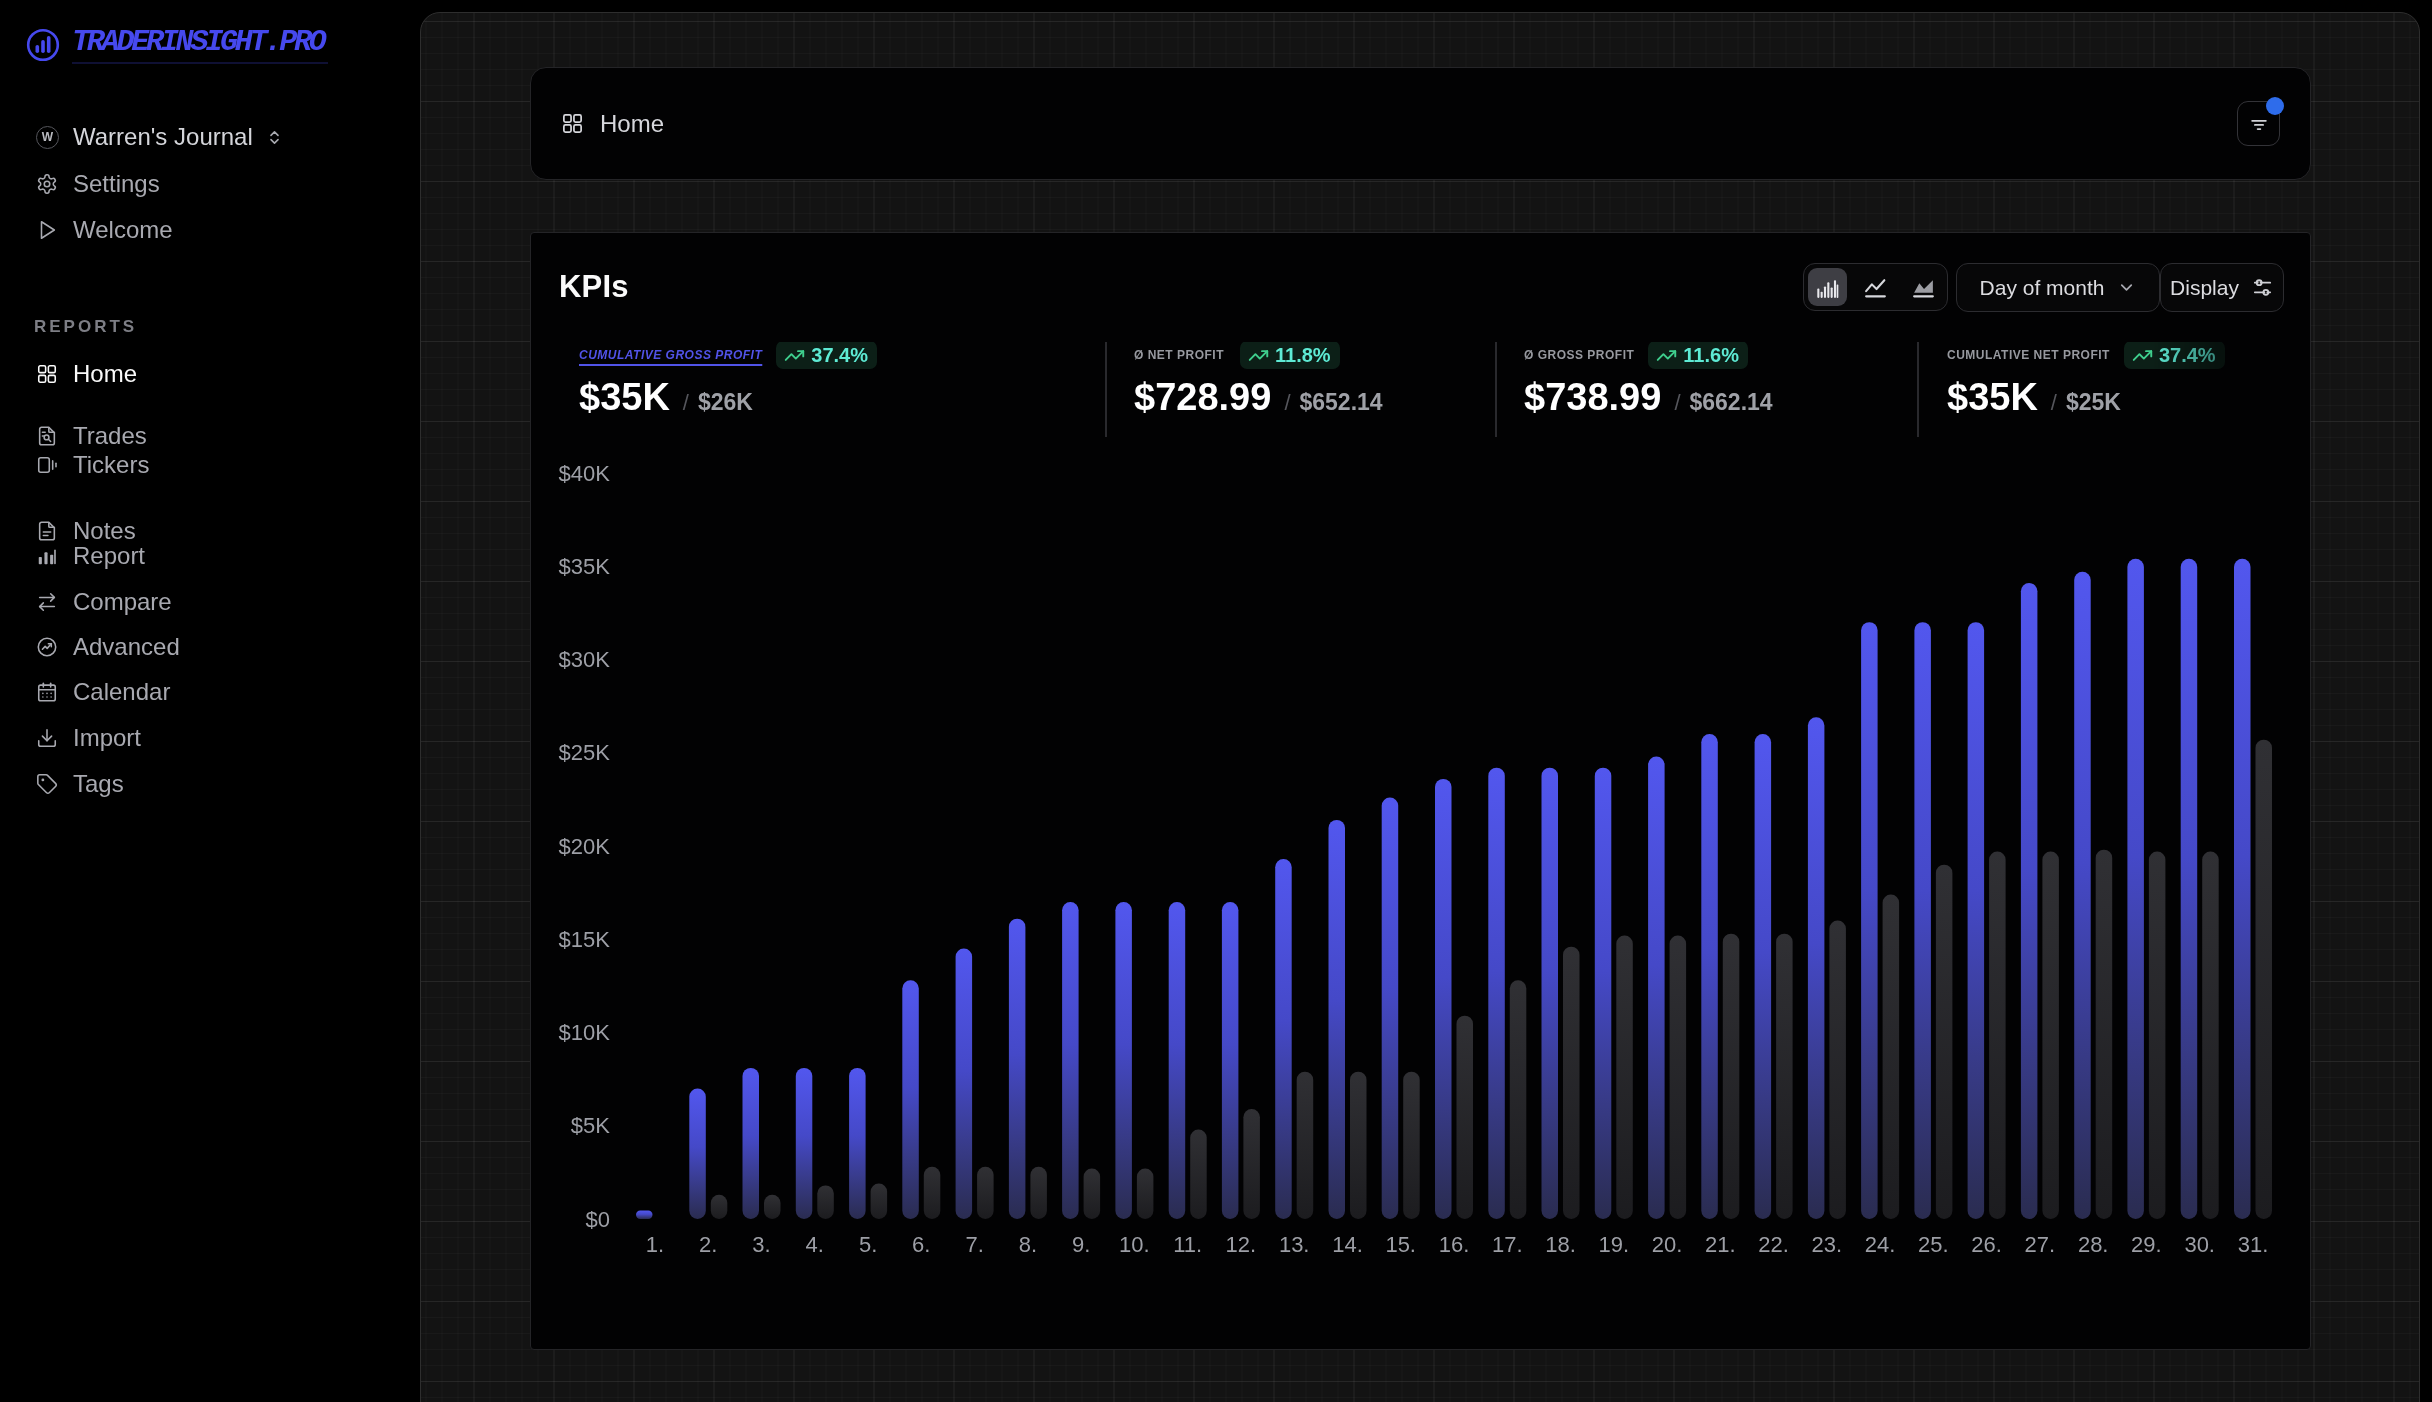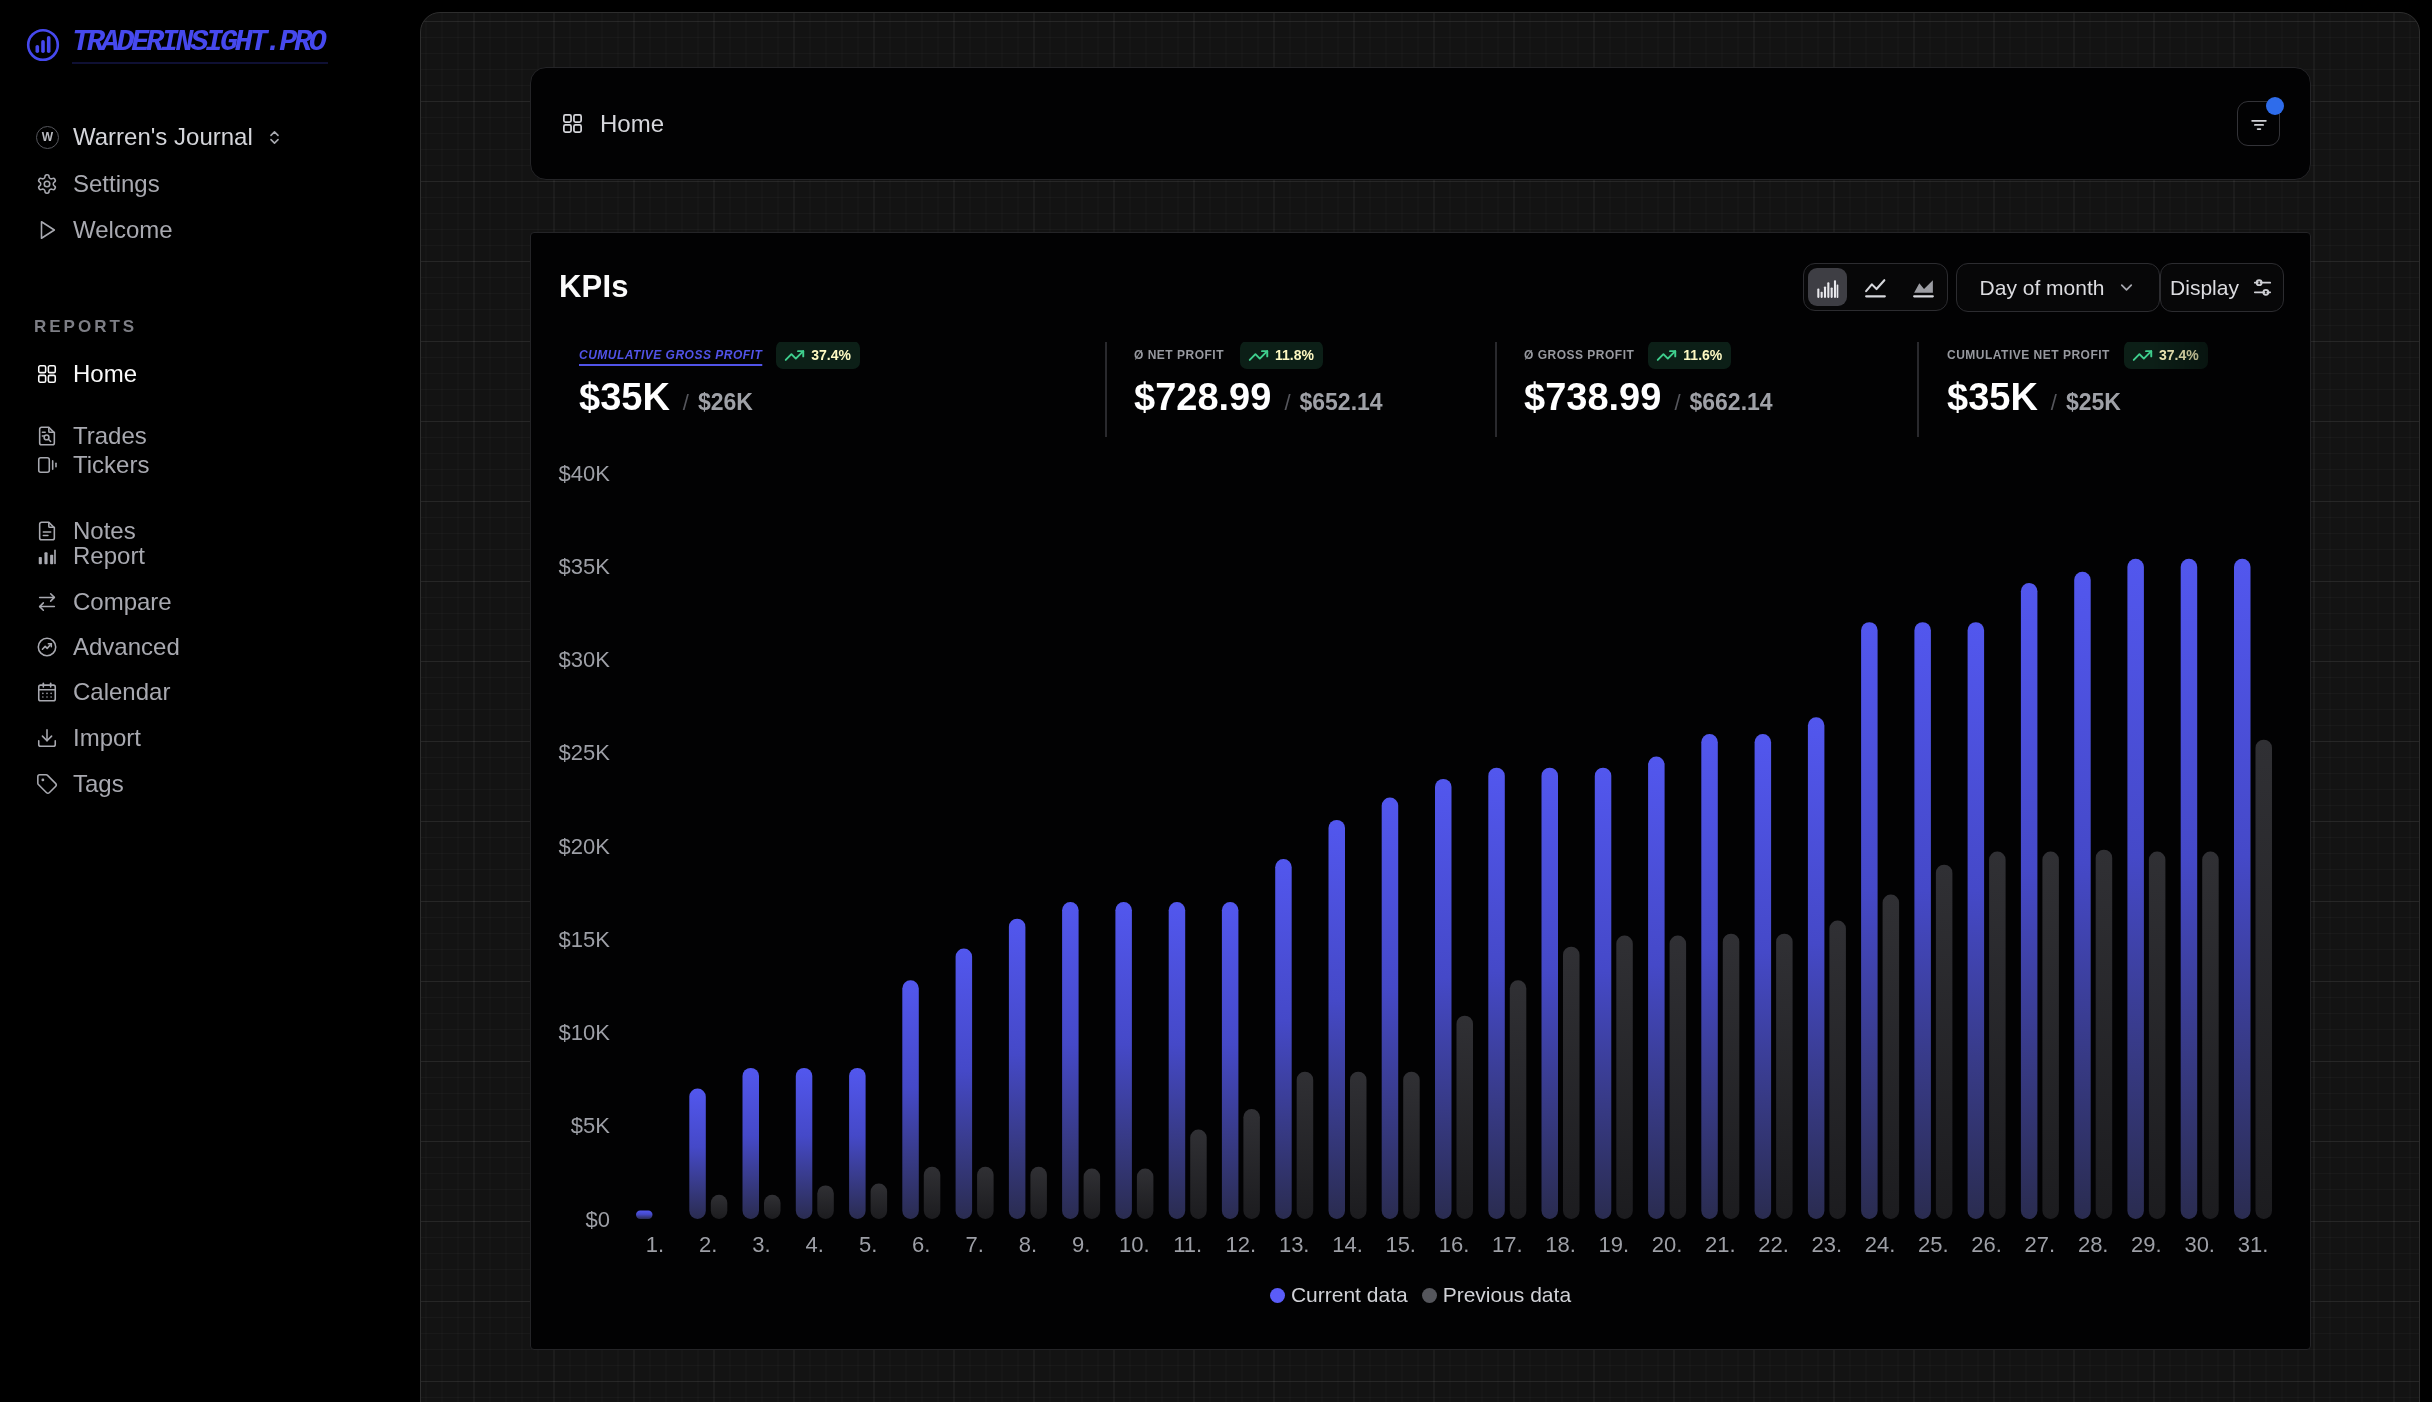--- a/index.html
+++ b/index.html
@@ -57,21 +57,21 @@
   #stats { position:absolute; left:0; top:109px; width:1781px; height:130px;
     -webkit-mask-image:linear-gradient(to right,#000 1620px, transparent 1773px);
     mask-image:linear-gradient(to right,#000 1620px, transparent 1773px); }
   .sep { position:absolute; top:-15px; width:2px; height:110px; background:#29292d; }
   .kpi { position:absolute; top:0; white-space:nowrap; }
   .kpi .label { display:flex; align-items:center; height:26px; }
   .kpi .label .name { font-size:12px; font-weight:bold; letter-spacing:0.5px; color:#97999f; }
   .kpi .label .name.link { color:#5153e8; font-style:italic; text-decoration:underline;
     text-underline-offset:5px; text-decoration-thickness:1.5px; }
   .badge { display:flex; align-items:center; margin-left:14px; height:28px; padding:0 9px 0 8px;
-    background:rgba(34,94,65,0.32); border-radius:7px; color:#fef9c3; font-size:14px; font-weight:bold;justify-content:flex-end; }
+    background:rgba(34,94,65,0.32); border-radius:7px; color:#5eead4; font-size:20px; font-weight:bold;justify-content:flex-end; }
   .badge svg { margin-right:6px; }
   .kpi .vals { display:flex; align-items:baseline; margin-top:8px; }
   .kpi .big { font-size:38px; font-weight:bold; color:#ffffff; letter-spacing:0px; }
   .kpi .slash { font-size:22px; color:#55565c; margin:0 9px 0 13px; }
   .kpi .sub { font-size:23px; font-weight:bold; color:#9fa1a7; }
   
   #legend { position:absolute; left:0; right:0; top:1050px; display:flex; justify-content:center;
     align-items:center; color:#d0d1d6; font-size:21px; }
   #legend .dot { width:15px; height:15px; border-radius:50%; margin-right:6px; }
   #legend .item { display:flex; align-items:center; }
@@ -436,17 +436,13 @@
       <rect x="1617.9" y="618.6" width="16.5" height="367.4" rx="8.2" fill="url(#gg)"></rect>
       <text x="1615.4" y="1019" text-anchor="middle" font-size="22" fill="#9d9fa6">29.</text>
       <rect x="1649.7" y="325.8" width="16.5" height="660.2" rx="8.2" fill="url(#gb)"></rect>
       <rect x="1671.2" y="618.6" width="16.5" height="367.4" rx="8.2" fill="url(#gg)"></rect>
       <text x="1668.7" y="1019" text-anchor="middle" font-size="22" fill="#9d9fa6">30.</text>
       <rect x="1703.0" y="325.8" width="16.5" height="660.2" rx="8.2" fill="url(#gb)"></rect>
       <rect x="1724.5" y="506.7" width="16.5" height="479.3" rx="8.2" fill="url(#gg)"></rect>
       <text x="1722.0" y="1019" text-anchor="middle" font-size="22" fill="#9d9fa6">31.</text>
     </svg>
 
-  <div id="legend">
-    <div class="item" style="margin-right:14px;"><span class="dot" style="background:#5a5cf8;"></span>Current data</div>
-    <div class="item"><span class="dot" style="background:#55565c;"></span>Previous data</div>
-  </div>
 </div>
 
 </body></html>

